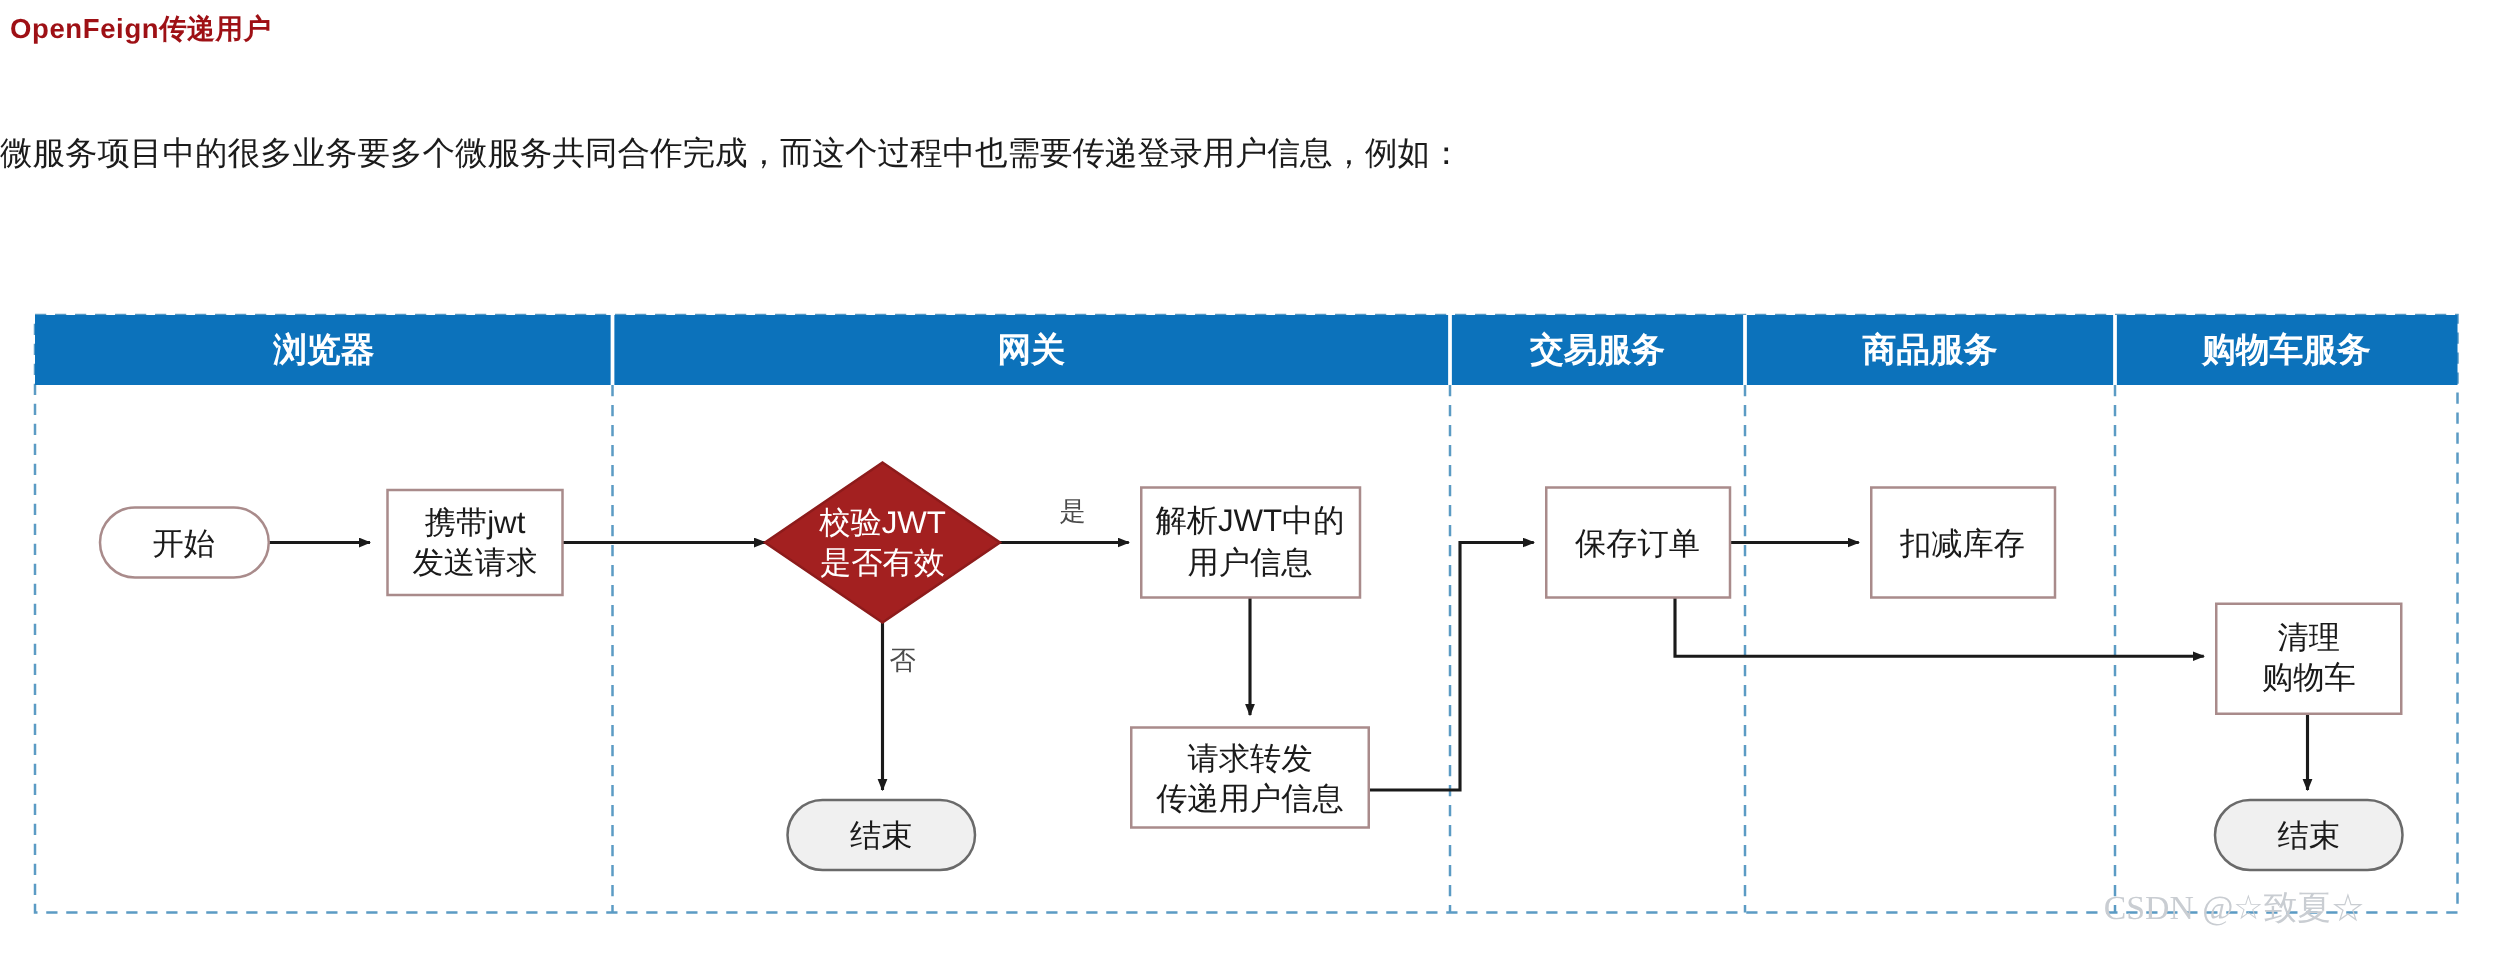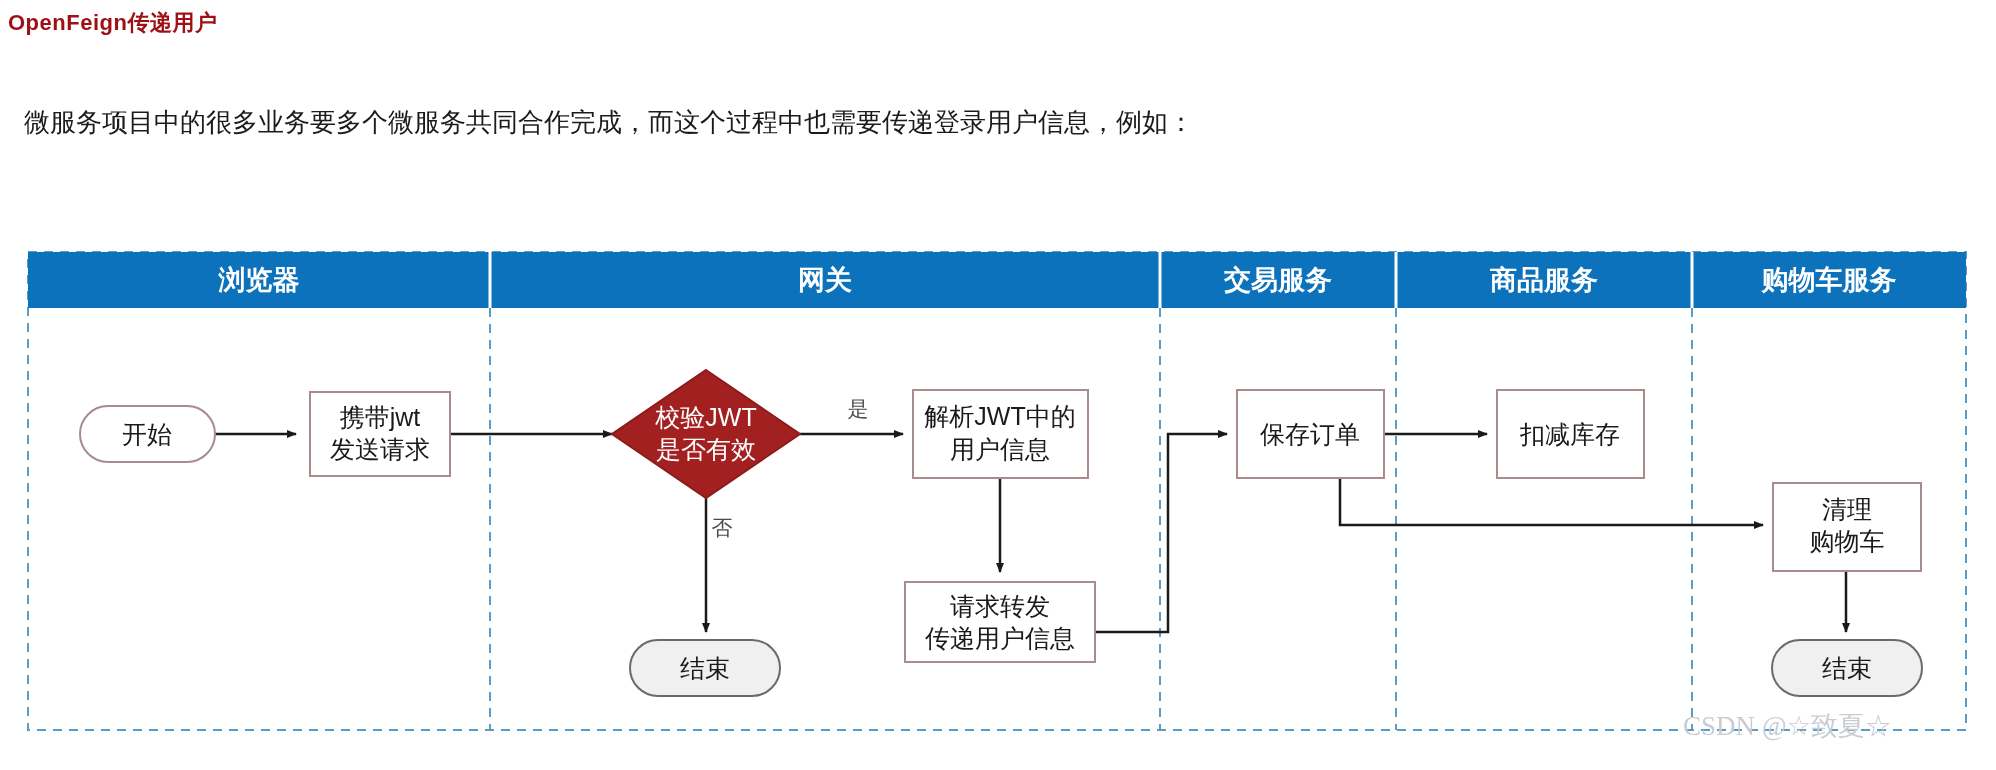--- a/index.html
+++ b/index.html
@@ -19,21 +19,21 @@
     left: 8px;
     top: 8px;
     font-size: 22px;
     font-weight: bold;
     color: #9e1015;
     letter-spacing: 0.5px;
     white-space: nowrap;
   }
   #intro-paragraph {
     position: absolute;
-    left: 24px;
+    left: 0;
     top: 105px;
     font-size: 26px;
     color: #1b1b1b;
     white-space: nowrap;
   }
   #diagram-wrap {
     position: absolute;
     left: 0;
     top: 0;
     width: 1608px;

